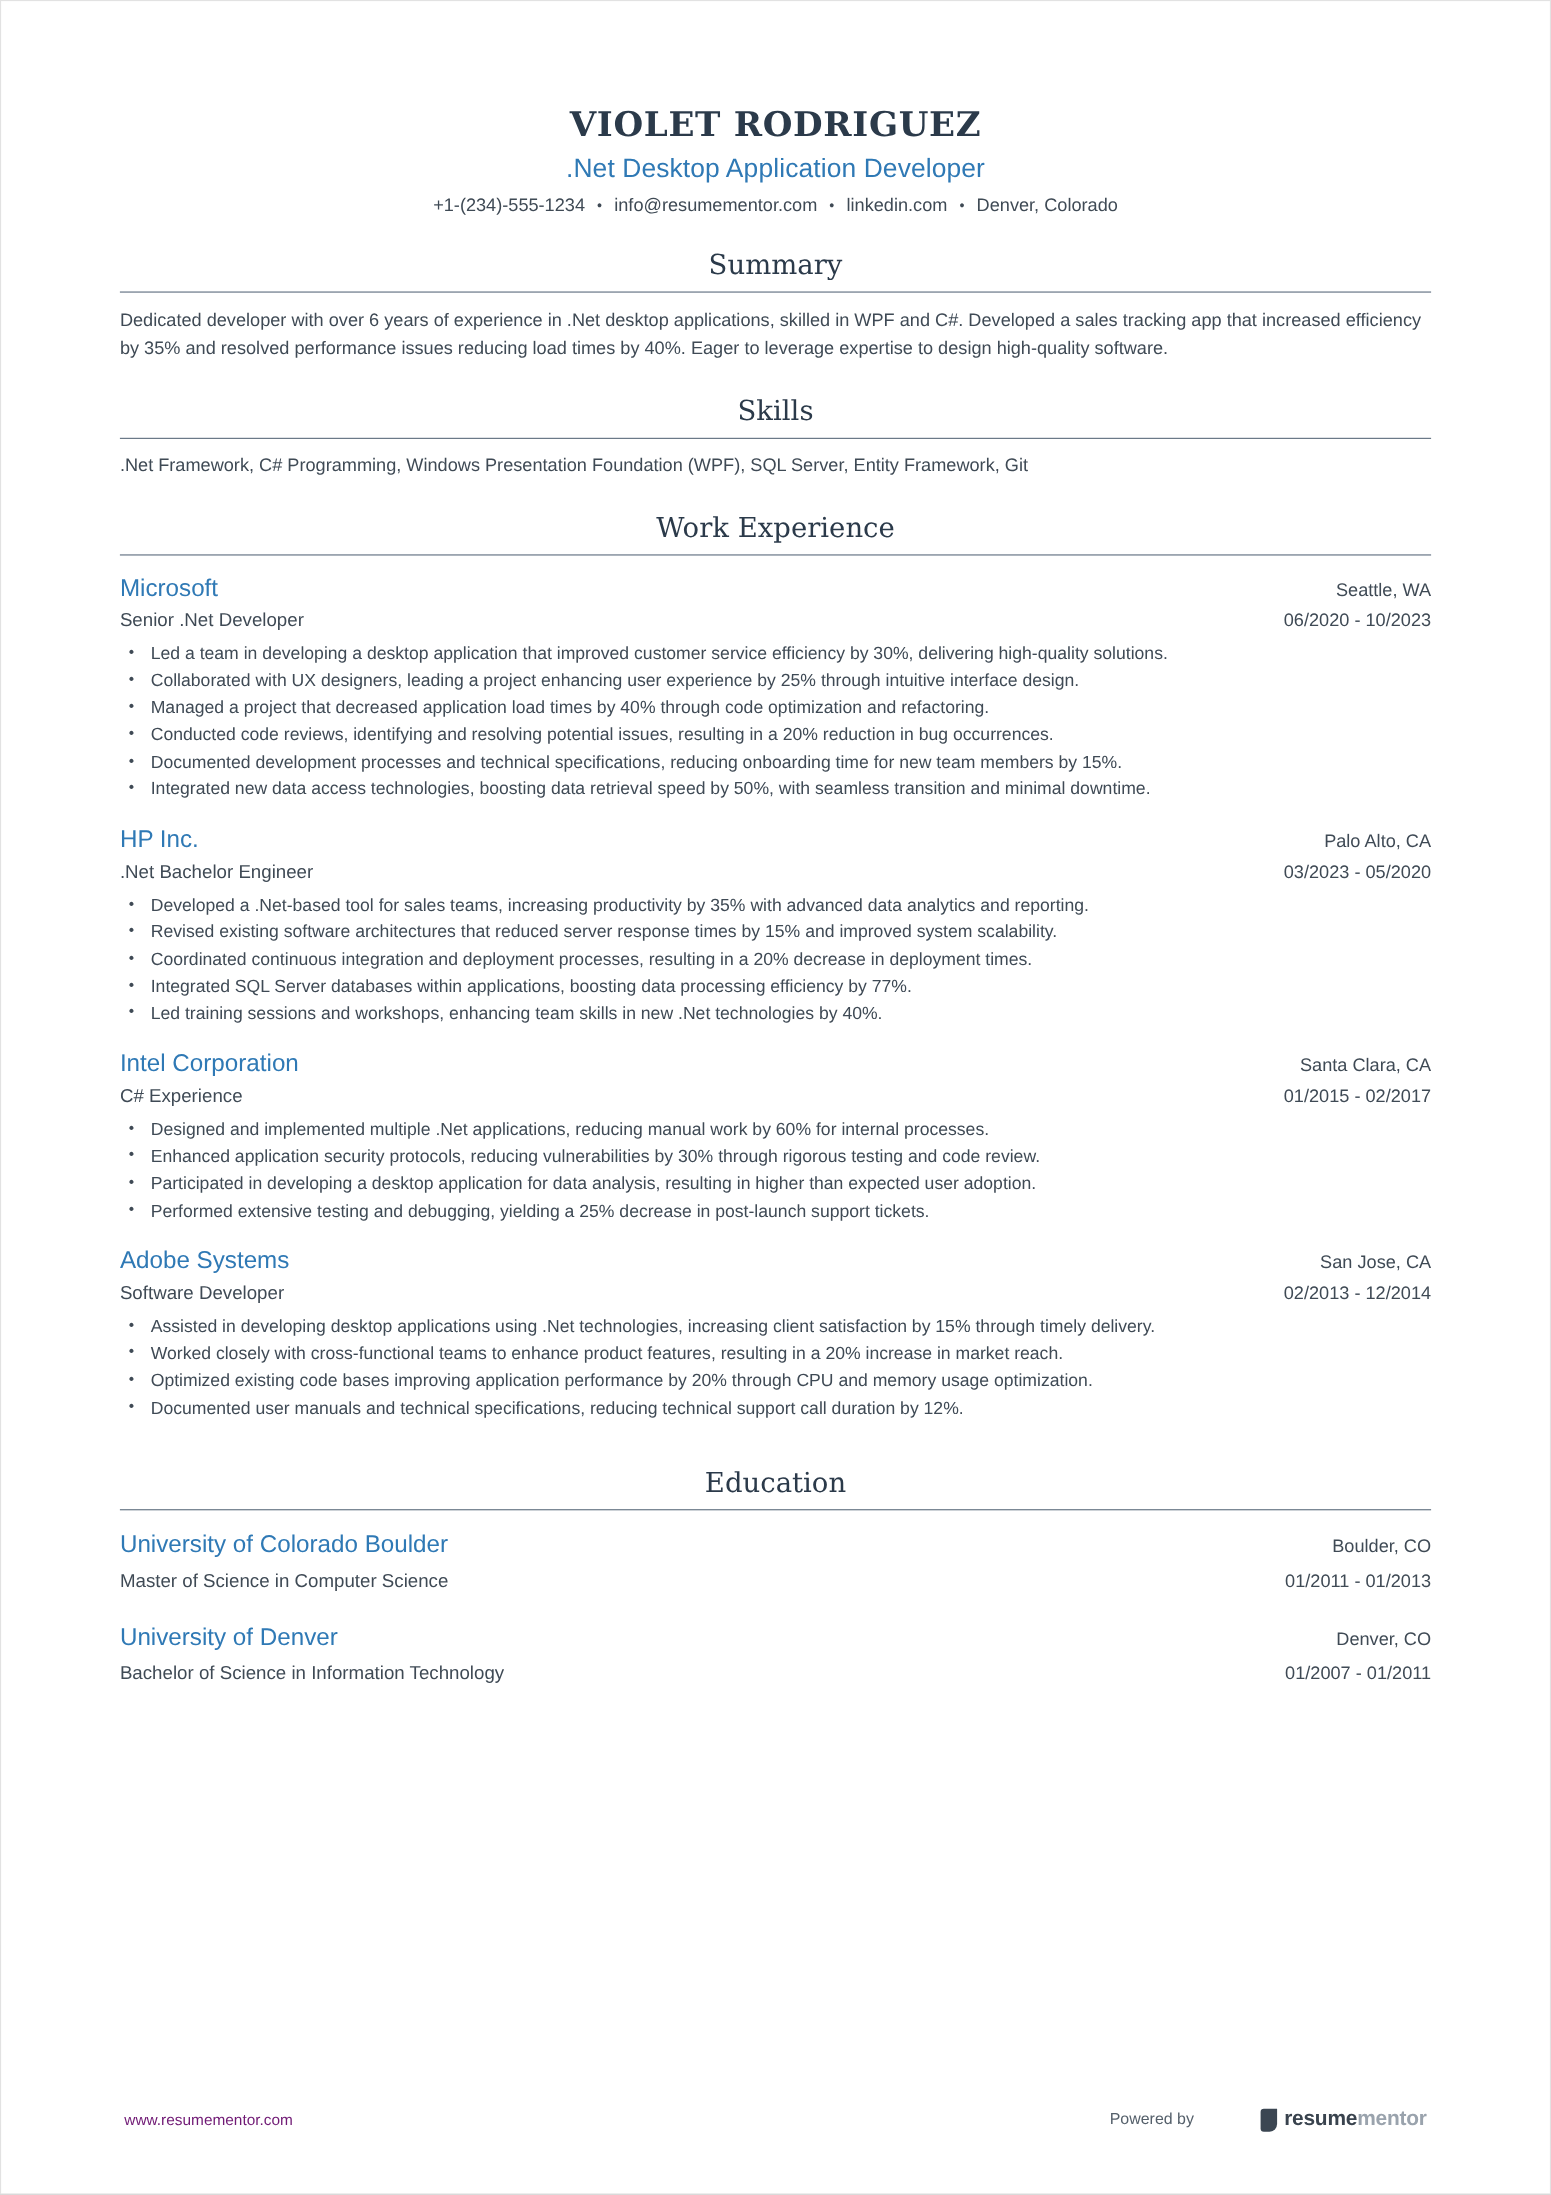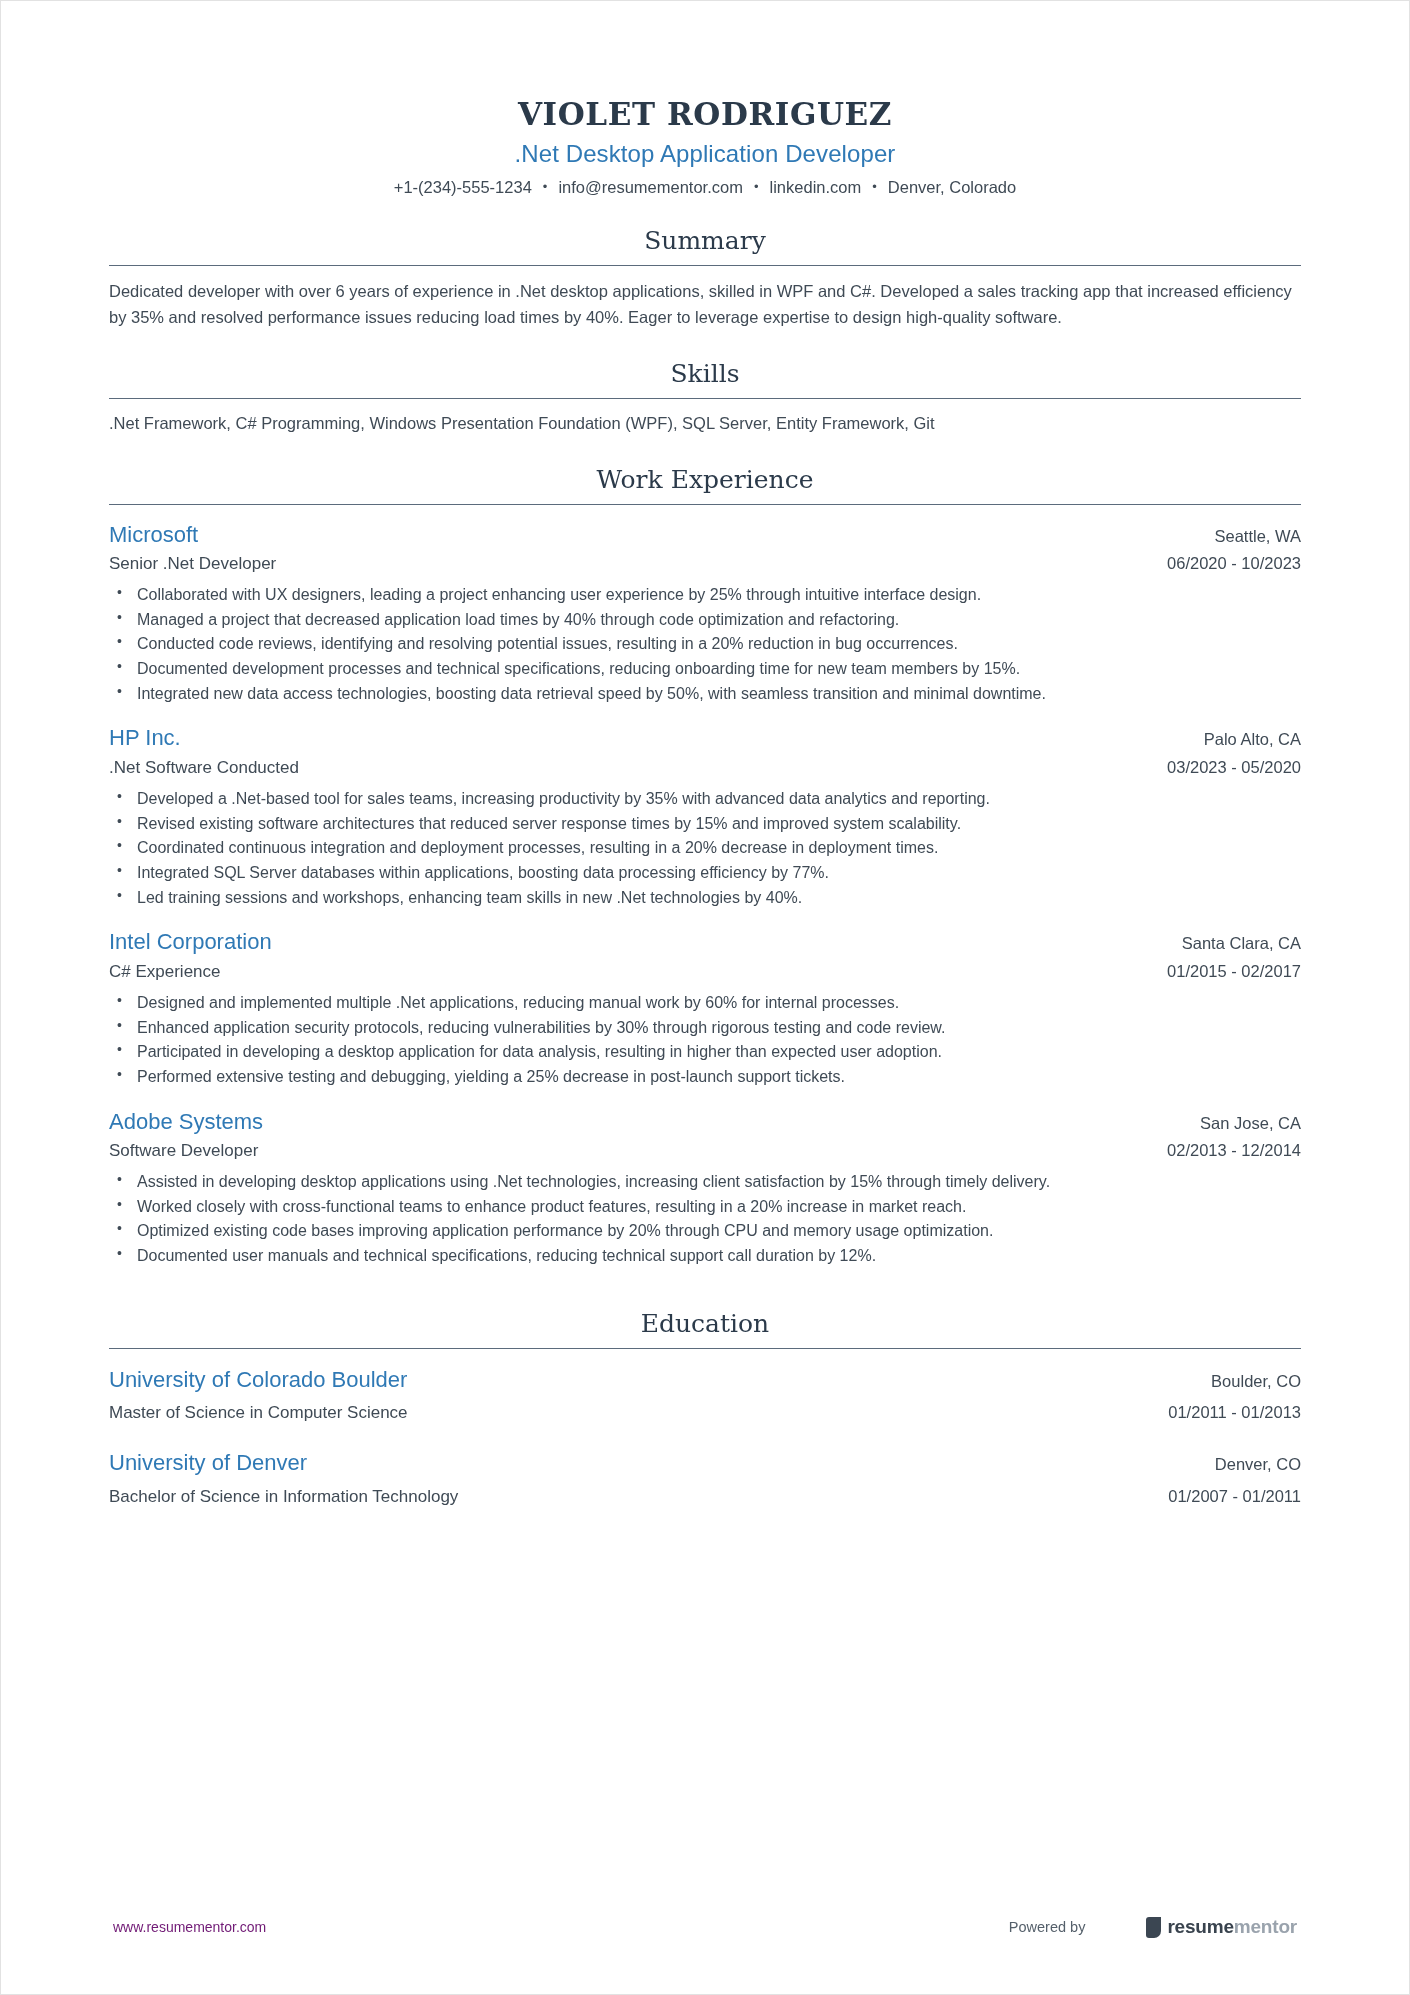--- a/index.html
+++ b/index.html
@@ -238,34 +238,35 @@
           <div class="entry">
             <div class="entry-row">
               <span class="org">Microsoft</span>
               <span class="loc">Seattle, WA</span>
             </div>
             <div class="entry-row second">
               <span class="role">Senior .Net Developer</span>
               <span class="dates">06/2020 - 10/2023</span>
             </div>
             <ul class="bullets">
+              <li>Led a team in developing a desktop application that improved customer service efficiency by 30%, delivering high-quality solutions.</li>
               <li>Collaborated with UX designers, leading a project enhancing user experience by 25% through intuitive interface design.</li>
               <li>Managed a project that decreased application load times by 40% through code optimization and refactoring.</li>
               <li>Conducted code reviews, identifying and resolving potential issues, resulting in a 20% reduction in bug occurrences.</li>
               <li>Documented development processes and technical specifications, reducing onboarding time for new team members by 15%.</li>
               <li>Integrated new data access technologies, boosting data retrieval speed by 50%, with seamless transition and minimal downtime.</li>
             </ul>
           </div>
           <div class="entry">
             <div class="entry-row">
               <span class="org">HP Inc.</span>
               <span class="loc">Palo Alto, CA</span>
             </div>
             <div class="entry-row second">
-              <span class="role">.Net Software Conducted</span>
+              <span class="role">.Net Bachelor Engineer</span>
               <span class="dates">03/2023 - 05/2020</span>
             </div>
             <ul class="bullets">
               <li>Developed a .Net-based tool for sales teams, increasing productivity by 35% with advanced data analytics and reporting.</li>
               <li>Revised existing software architectures that reduced server response times by 15% and improved system scalability.</li>
               <li>Coordinated continuous integration and deployment processes, resulting in a 20% decrease in deployment times.</li>
               <li>Integrated SQL Server databases within applications, boosting data processing efficiency by 77%.</li>
               <li>Led training sessions and workshops, enhancing team skills in new .Net technologies by 40%.</li>
             </ul>
           </div>

